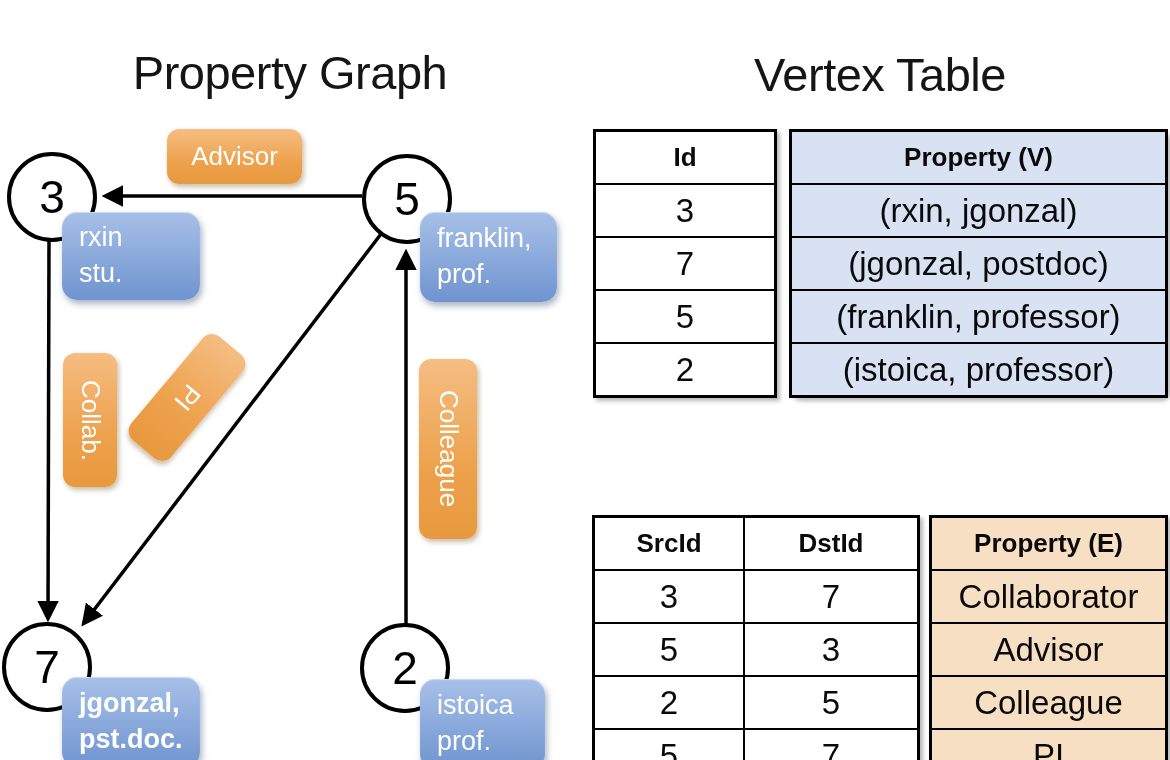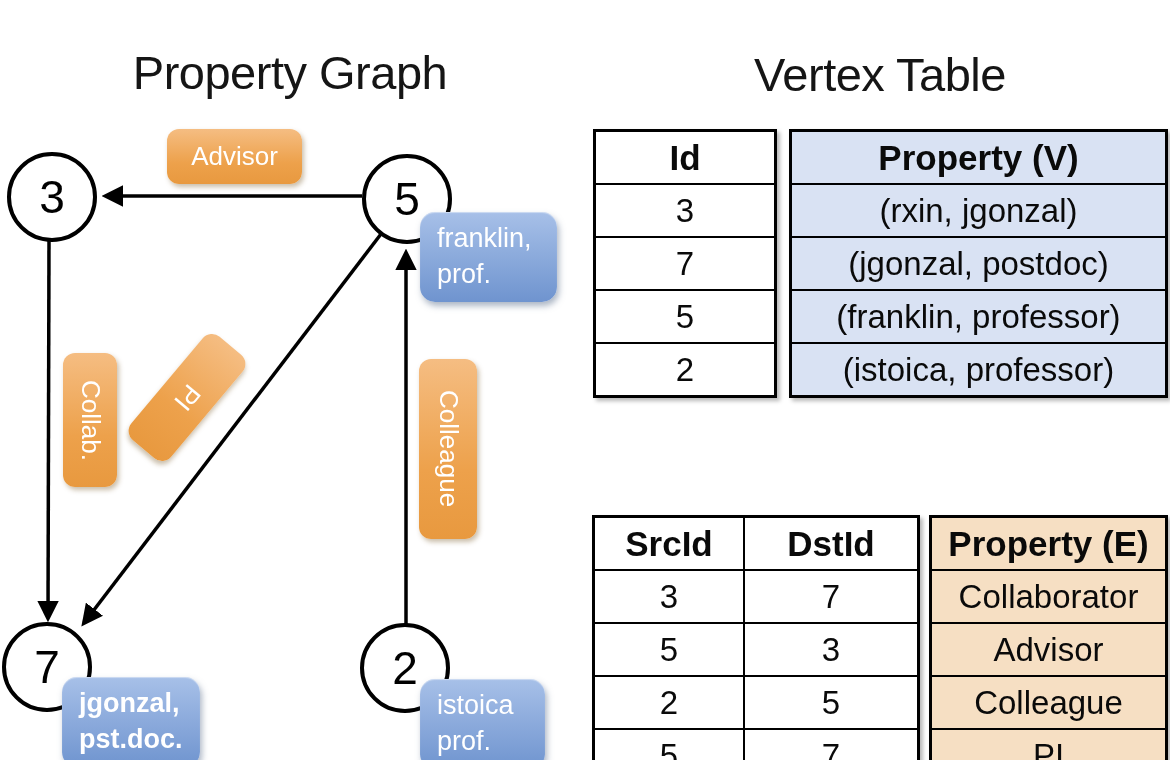--- a/index.html
+++ b/index.html
@@ -42,21 +42,21 @@
     padding-left:17px;
   }
   table.dt{
     position:absolute;border-collapse:collapse;table-layout:fixed;
     background:#fff;border:3px solid #000;box-shadow:3px 3px 4px rgba(0,0,0,.28);
   }
   table.dt th,table.dt td{
     border:2px solid #000;text-align:center;vertical-align:middle;
     height:51px;padding:0;overflow:hidden;white-space:nowrap;color:#0a0a0a;
   }
-  table.dt th{font-size:35px;font-weight:bold;}
+  table.dt th{font-size:26px;font-weight:bold;}
   table.dt td{font-size:33px;}
   td.num{font-size:38px;}
   .vcell{background:var(--vertex-cell-bg);}
   .ecell{background:var(--edge-cell-bg);}
 </style>
 </head>
 <body>
 
 <div class="stage">
 
@@ -94,20 +94,24 @@
   <div class="ebox vert" style="left:63px;top:326px;width:54px;height:134px;">
     <span>Collab.</span>
   </div>
   <div class="ebox vert tilt" style="left:161px;top:303px;width:52px;height:135px;">
     <span>PI</span>
   </div>
   <div class="ebox vert" style="left:419px;top:332px;width:58px;height:180px;">
     <span>Colleague</span>
   </div>
 
+  <div class="vbox" style="left:62px;top:185px;width:138px;height:88px;">
+    <span>rxin</span>
+    <span>stu.</span>
+  </div>
   <div class="vbox" style="left:420px;top:185px;width:137px;height:90px;">
     <span>franklin,</span>
     <span>prof.</span>
   </div>
   <div class="vbox" style="left:62px;top:650px;width:138px;height:90px;font-weight:bold;">
     <span>jgonzal,</span>
     <span>pst.doc.</span>
   </div>
   <div class="vbox" style="left:420px;top:652px;width:125px;height:90px;">
     <span>istoica</span>
@@ -127,21 +131,21 @@
         </tr>
     <tr>
           <td class="num">5</td>
         </tr>
     <tr>
           <td class="num">2</td>
         </tr>
   </tbody>
     </table>
 
-  <table class="dt" style="left:789px;top:102px;width:379px;">
+  <table class="dt" style="left:789px;top:102px;width:379px;border-radius:9px;">
     <tbody>
         <tr>
       <th class="vcell">Property (V)</th>
     </tr>
     <tr>
           <td class="vcell">(rxin, jgonzal)</td>
         </tr>
     <tr>
           <td class="vcell">(jgonzal, postdoc)</td>
         </tr>

